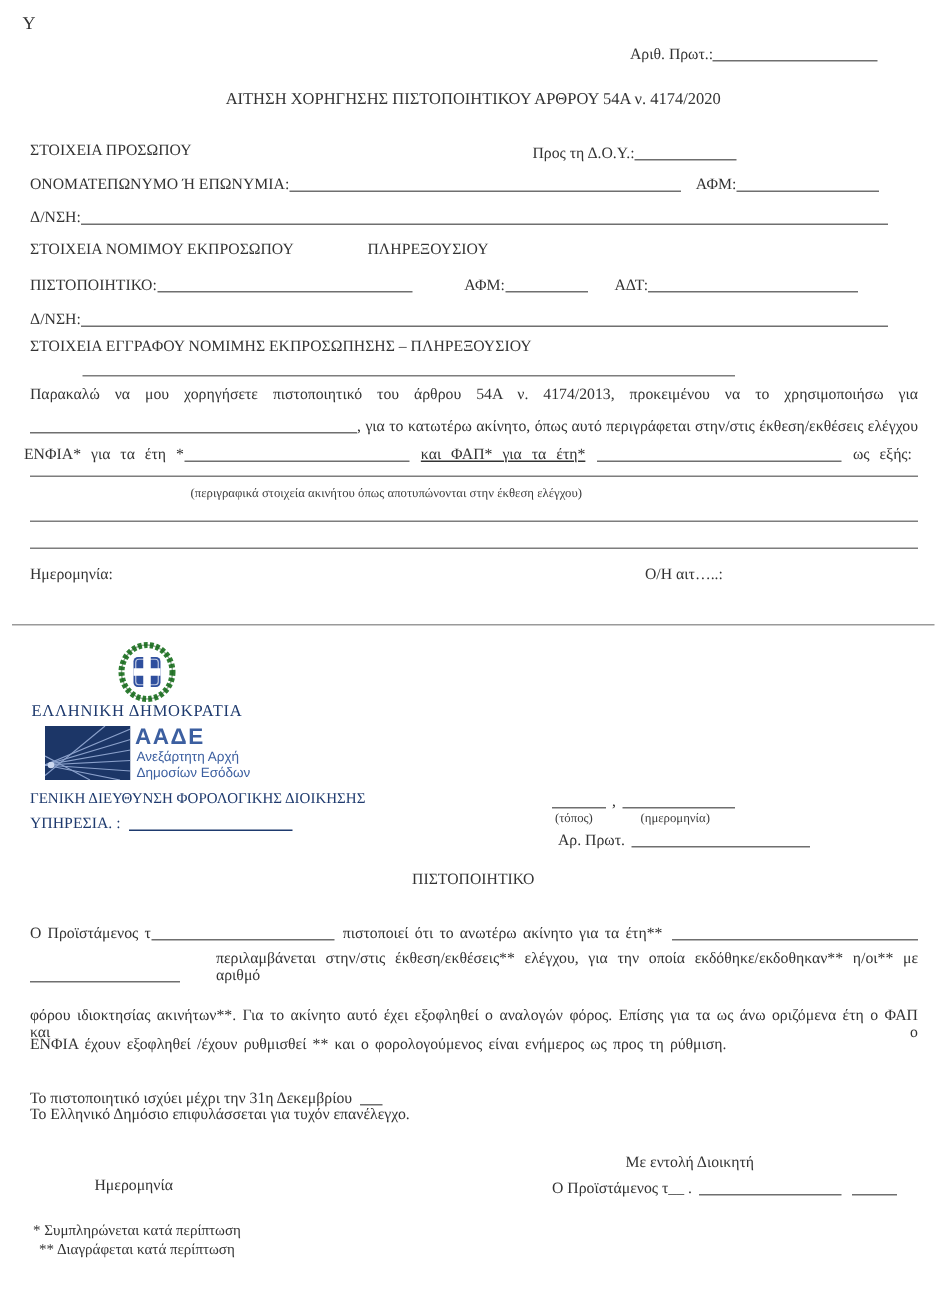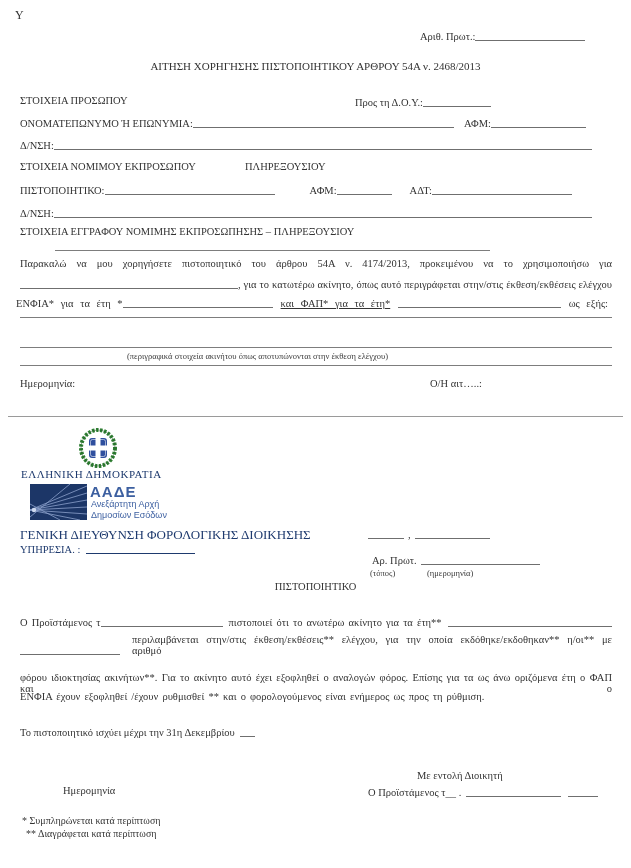--- a/index.html
+++ b/index.html
@@ -16,40 +16,40 @@
   .b { font-weight: normal; }
   .navy { color: #1e3a6e; }
   .bl { display:inline-block; border-bottom: 1px solid #6f6f6f; height: 11px; }
   .frow { display:flex; align-items: flex-end; }
   .frow .bl { margin-bottom: 1px; }
   .frow span { white-space: nowrap; }
   .grow { flex: 1; }
   .jrow { text-align: justify; text-align-last: justify; }
   .hr { border-top: 1px solid #9a9a9a; height: 0; }
   .hrl { border-top: 1px solid #7d7d7d; height: 0; }
-  .cap { font-size: 8.5px; color:#3a3a3a;margin-top:28px; }
+  .cap { font-size: 8.5px; color:#3a3a3a; }
   .ctr { text-align: center; }
   .ws { word-spacing: 4px; }
   .ws2 { word-spacing: 1.5px; }
   .aade-acronym { font-family: "Liberation Sans", sans-serif; font-weight: bold; font-size: 15px; letter-spacing: 1px; color:#3c5fa0; }
   .aade-sub { font-family: "Liberation Sans", sans-serif; font-size: 9px; color:#3c5fa0; line-height: 11px; }
 </style>
 </head>
 <body>
 
 <div class="page">
 
   <div class="abs" style="left:15px; top:8px; font-size:12px;">Υ</div>
 
   <div class="abs frow" style="left:420px; top:29px; width:165px;">
     <span class="b">Αριθ. Πρωτ.:</span>
     <span class="bl grow"></span>
   </div>
 
-  <div class="abs ctr b" style="left:0; top:60px; width:631px; font-size:11px;">ΑΙΤΗΣΗ ΧΟΡΗΓΗΣΗΣ ΠΙΣΤΟΠΟΙΗΤΙΚΟΥ ΑΡΘΡΟΥ 54Α ν. 2468/2013</div>
+  <div class="abs ctr b" style="left:0; top:60px; width:631px; font-size:11px;">ΑΙΤΗΣΗ ΧΟΡΗΓΗΣΗΣ ΠΙΣΤΟΠΟΙΗΤΙΚΟΥ ΑΡΘΡΟΥ 54Α ν. 4174/2020</div>
 
   <div class="abs b" style="left:20px; top:95px;">ΣΤΟΙΧΕΙΑ ΠΡΟΣΩΠΟΥ</div>
   <div class="abs frow" style="left:355px; top:95px; width:136px;">
     <span>Προς τη Δ.Ο.Υ.:</span>
     <span class="bl grow"></span>
   </div>
 
   <div class="abs frow" style="left:20px; top:116px; width:566px;">
     <span>ΟΝΟΜΑΤΕΠΩΝΥΜΟ  Ή  ΕΠΩΝΥΜΙΑ:</span>
     <span class="bl grow"></span>
@@ -136,21 +136,21 @@
         <line x1="0" y1="33" x2="40" y2="0"></line>
         <line x1="0" y1="20" x2="30" y2="36"></line>
       </g>
       <circle cx="4" cy="26" r="2.2" fill="#cdd9ef"></circle>
     </svg>
   </div>
   <div class="abs aade-acronym" style="left:90px; top:483px;">ΑΑΔΕ</div>
   <div class="abs aade-sub" style="left:91px; top:499px;">Ανεξάρτητη Αρχή</div>
   <div class="abs aade-sub" style="left:91px; top:510px;">Δημοσίων Εσόδων</div>
 
-  <div class="abs b navy" style="left:20px; top:527px; font-size:13px;">ΓΕΝΙΚΗ ΔΙΕΥΘΥΝΣΗ ΦΟΡΟΛΟΓΙΚΗΣ ΔΙΟΙΚΗΣΗΣ</div>
+  <div class="abs b navy" style="left:20px; top:527px; font-size:10px;">ΓΕΝΙΚΗ ΔΙΕΥΘΥΝΣΗ ΦΟΡΟΛΟΓΙΚΗΣ ΔΙΟΙΚΗΣΗΣ</div>
   <div class="abs frow" style="left:20px; top:542px; width:175px;justify-content:flex-end;">
     <span class="b navy">ΥΠΗΡΕΣΙΑ. :</span>
     <span class="bl grow" style="margin-left:6px; border-bottom-color:#1e3a6e;"></span>
   </div>
 
   <div class="abs frow" style="left:368px; top:527px; width:122px;">
     <span class="bl" style="width:36px;"></span>
     <span style="margin:0 4px;">,</span>
     <span class="bl grow"></span>
   </div>
@@ -166,32 +166,33 @@
 
   <div class="abs frow" style="left:20px; top:615px; width:592px;">
     <span class="ws2">Ο Προϊστάμενος τ</span>
     <span class="bl" style="width:122px;"></span>
     <span class="ws2" style="margin-left:6px;">πιστοποιεί ότι το ανωτέρω ακίνητο για τα έτη**</span>
     <span class="bl grow" style="margin-left:6px;"></span>
   </div>
 
   <div class="abs frow" style="left:20px; top:634px; width:592px;">
     <span class="bl" style="width:100px;"></span>
-    <span class="grow jrow ws2" style="white-space:normal; margin-left:12px;">περιλαμβάνεται στην/στις έκθεση/εκθέσεις** ελέγχου, για την οποία εκδόθηκε/εκδοθηκαν**  η/οι**  με αριθμό</span>
+    <span class="grow jrow ws2" style="white-space:normal; margin-left:24px;">περιλαμβάνεται στην/στις έκθεση/εκθέσεις** ελέγχου, για την οποία εκδόθηκε/εκδοθηκαν**  η/οι**  με αριθμό</span>
   </div>
 
 
   <div class="abs jrow ws2" style="left:20px; top:672px; width:592px;">φόρου ιδιοκτησίας ακινήτων**. Για το ακίνητο αυτό έχει εξοφληθεί ο αναλογών φόρος. Επίσης για τα ως άνω οριζόμενα έτη ο ΦΑΠ και ο</div>
 
   <div class="abs ws2" style="left:20px; top:691px; width:592px;">ΕΝΦΙΑ έχουν εξοφληθεί /έχουν ρυθμισθεί ** και ο φορολογούμενος είναι ενήμερος ως προς τη ρύθμιση.</div>
 
   <div class="abs frow" style="left:20px; top:725px; width:235px;">
     <span>Το πιστοποιητικό ισχύει μέχρι την 31η Δεκεμβρίου</span>
     <span class="bl grow" style="margin-left:5px;"></span>
   </div>
+  <div class="abs" style="left:20px; top:738px;">Το Ελληνικό Δημόσιο επιφυλάσσεται για τυχόν επανέλεγχο.</div>
 
   <div class="abs" style="left:417px; top:770px;">Με εντολή Διοικητή</div>
 
   <div class="abs" style="left:63px; top:785px;">Ημερομηνία</div>
 
   <div class="abs frow" style="left:368px; top:785px; width:255px;">
     <span>Ο Προϊστάμενος τ__ .</span>
     <span class="bl" style="width:95px; margin-left:5px;"></span>
     <span class="bl" style="width:30px; margin-left:7px;"></span>
   </div>

